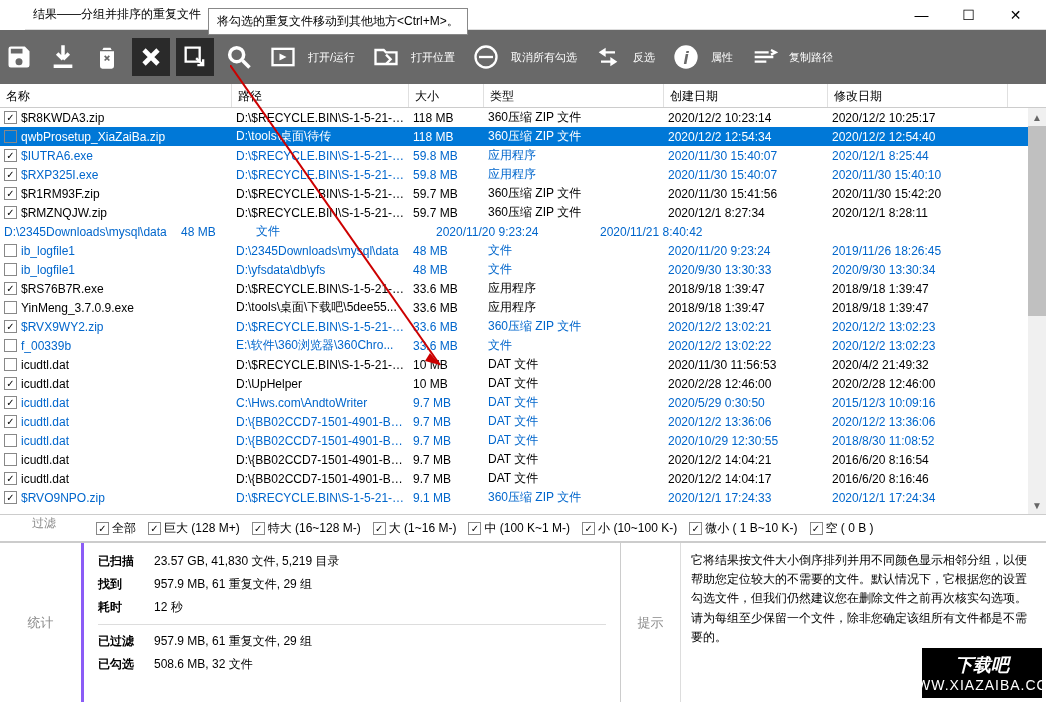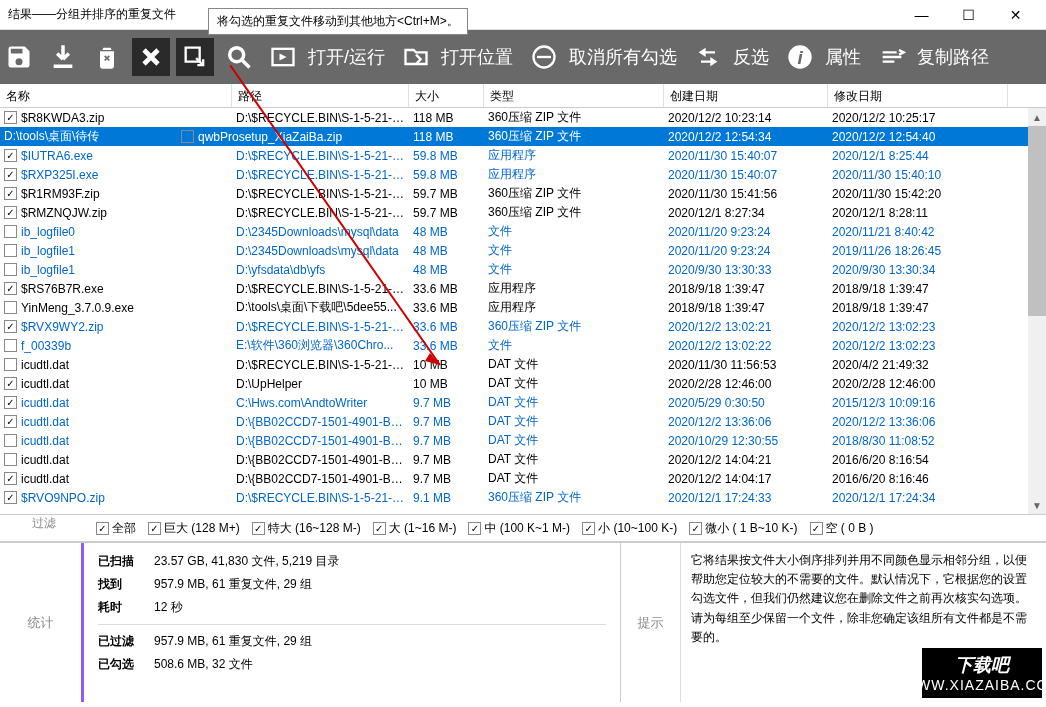--- a/index.html
+++ b/index.html
@@ -1,25 +1,25 @@
 <!DOCTYPE html>
 <html><head>
 <meta charset="utf-8">
 <style>
 * { margin: 0; padding: 0; box-sizing: border-box; font-family: "Microsoft YaHei", Arial, sans-serif; }
 body { width: 1046px; height: 707px; background: #fff; overflow: hidden; position: relative; }
-.titlebar { height: 30px; background: #fff; display: flex; align-items: center; padding: 0 8px; border-bottom: 1px solid #ddd; }
+.titlebar { height: 30px; background: #fff; display: flex; align-items: center; padding: 0 8px; border-bottom: 1px solid #ddd; margin-left: 25px; }
 .title-text { font-size: 12px; flex: 1; }
 .win-btns { display: flex; gap: 2px; }
 .win-btn { width: 45px; height: 28px; display: flex; align-items: center; justify-content: center; font-size: 14px; }
 .toolbar { height: 54px; background: #696969; display: flex; align-items: center; padding: 0 0; gap: 6px; position: relative; }
 .tb-icon { width: 38px; height: 38px; display: flex; align-items: center; justify-content: center; color: #fff; }
 .tb-icon svg { width: 28px; height: 28px; fill: #fff; }
 .tb-icon.dark { background: #2a2a2a; }
-.tb-label { color: #fff; font-size: 18px; margin-right: 6px; }
+.tb-label { color: #fff; font-size: 11px; margin-right: 6px; }
 .tooltip { position: absolute; top: -22px; left: 208px; background: #fff; border: 1px solid #888; padding: 4px 8px; font-size: 12px; z-index: 10; white-space: nowrap; }
 .table-wrap { height: 430px; overflow: hidden; position: relative; }
 .table-header { display: flex; background: #fff; height: 24px; border-bottom: 1px solid #ccc; font-size: 12px; }
 .th { padding: 4px 6px; border-right: 1px solid #e0e0e0; }
 .th-name { width: 232px; }
 .th-path { width: 177px; }
 .th-size { width: 75px; }
 .th-type { width: 180px; }
 .th-created { width: 164px; }
 .th-modified { width: 180px; }
@@ -161,25 +161,25 @@
           <span class="chk on"></span>
           <span>$R8KWDA3.zip</span>
         </div>
         <div class="cell c-path">D:\$RECYCLE.BIN\S-1-5-21-21...</div>
         <div class="cell c-size">118 MB</div>
         <div class="cell c-type">360压缩 ZIP 文件</div>
         <div class="cell c-created">2020/12/2 10:23:14</div>
         <div class="cell c-modified">2020/12/2 10:25:17</div>
       </div>
       <div class="row sel">
+        <div class="cell c-name">
+          <span class="chk"></span>
+          <span>qwbProsetup_XiaZaiBa.zip</span>
+        </div>
         <div class="cell c-path">D:\tools\桌面\待传</div>
-        <div class="cell c-name">
-          <span class="chk"></span>
-          <span>qwbProsetup_XiaZaiBa.zip</span>
-        </div>
         <div class="cell c-size">118 MB</div>
         <div class="cell c-type">360压缩 ZIP 文件</div>
         <div class="cell c-created">2020/12/2 12:54:34</div>
         <div class="cell c-modified">2020/12/2 12:54:40</div>
       </div>
       <div class="row blue">
         <div class="cell c-name">
           <span class="chk on"></span>
           <span>$IUTRA6.exe</span>
         </div>
@@ -216,24 +216,20 @@
           <span class="chk on"></span>
           <span>$RMZNQJW.zip</span>
         </div>
         <div class="cell c-path">D:\$RECYCLE.BIN\S-1-5-21-21...</div>
         <div class="cell c-size">59.7 MB</div>
         <div class="cell c-type">360压缩 ZIP 文件</div>
         <div class="cell c-created">2020/12/1 8:27:34</div>
         <div class="cell c-modified">2020/12/1 8:28:11</div>
       </div>
       <div class="row blue">
-        <div class="cell c-name">
-          <span class="chk"></span>
-          <span>ib_logfile0</span>
-        </div>
         <div class="cell c-path">D:\2345Downloads\mysql\data</div>
         <div class="cell c-size">48 MB</div>
         <div class="cell c-type">文件</div>
         <div class="cell c-created">2020/11/20 9:23:24</div>
         <div class="cell c-modified">2020/11/21 8:40:42</div>
       </div>
       <div class="row blue">
         <div class="cell c-name">
           <span class="chk"></span>
           <span>ib_logfile1</span>

